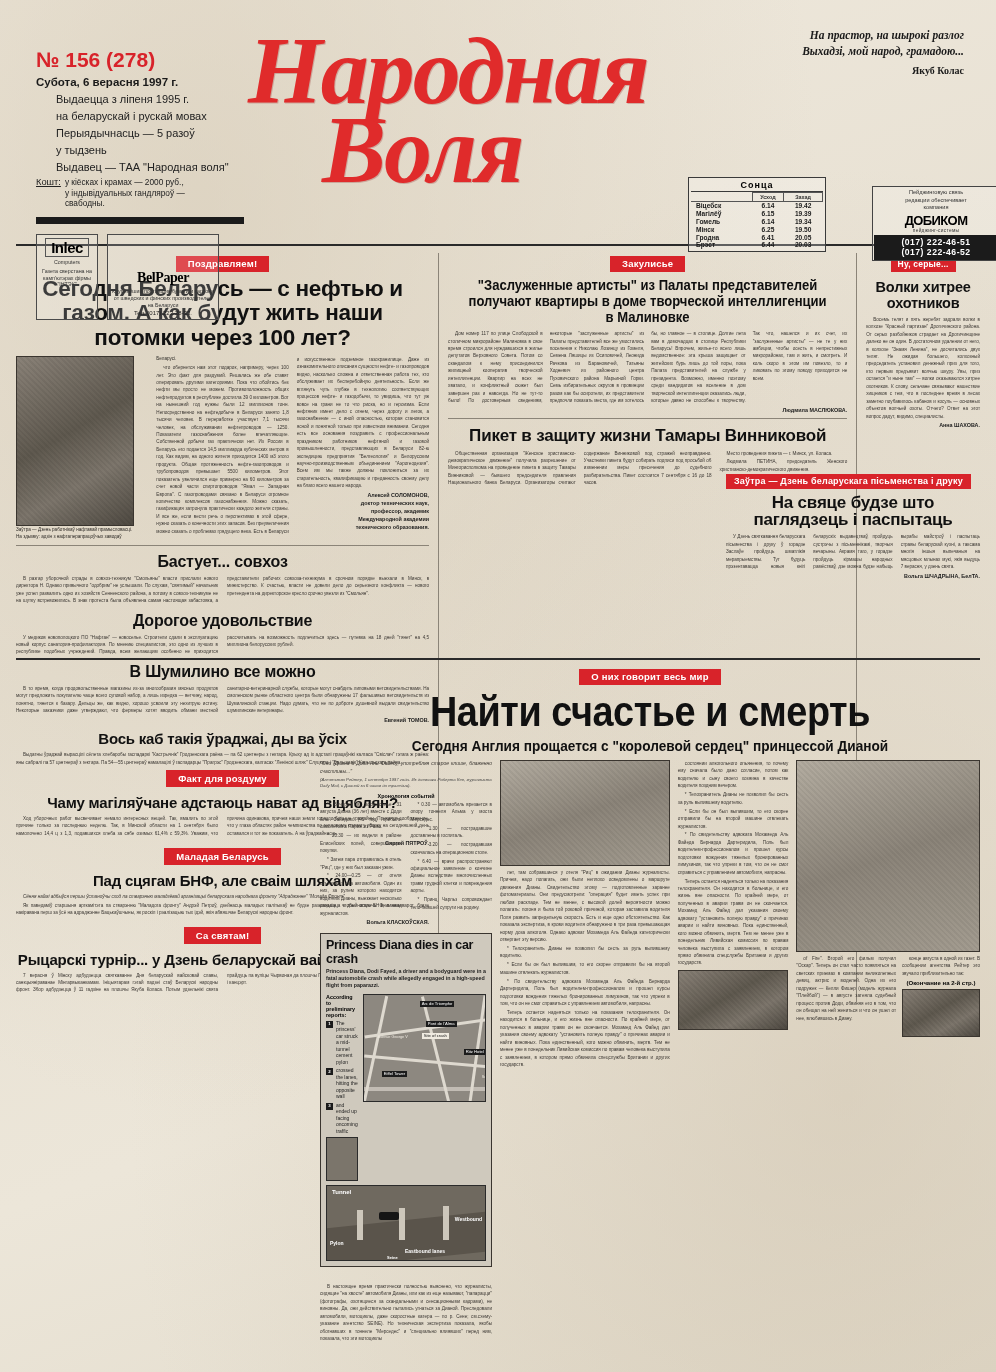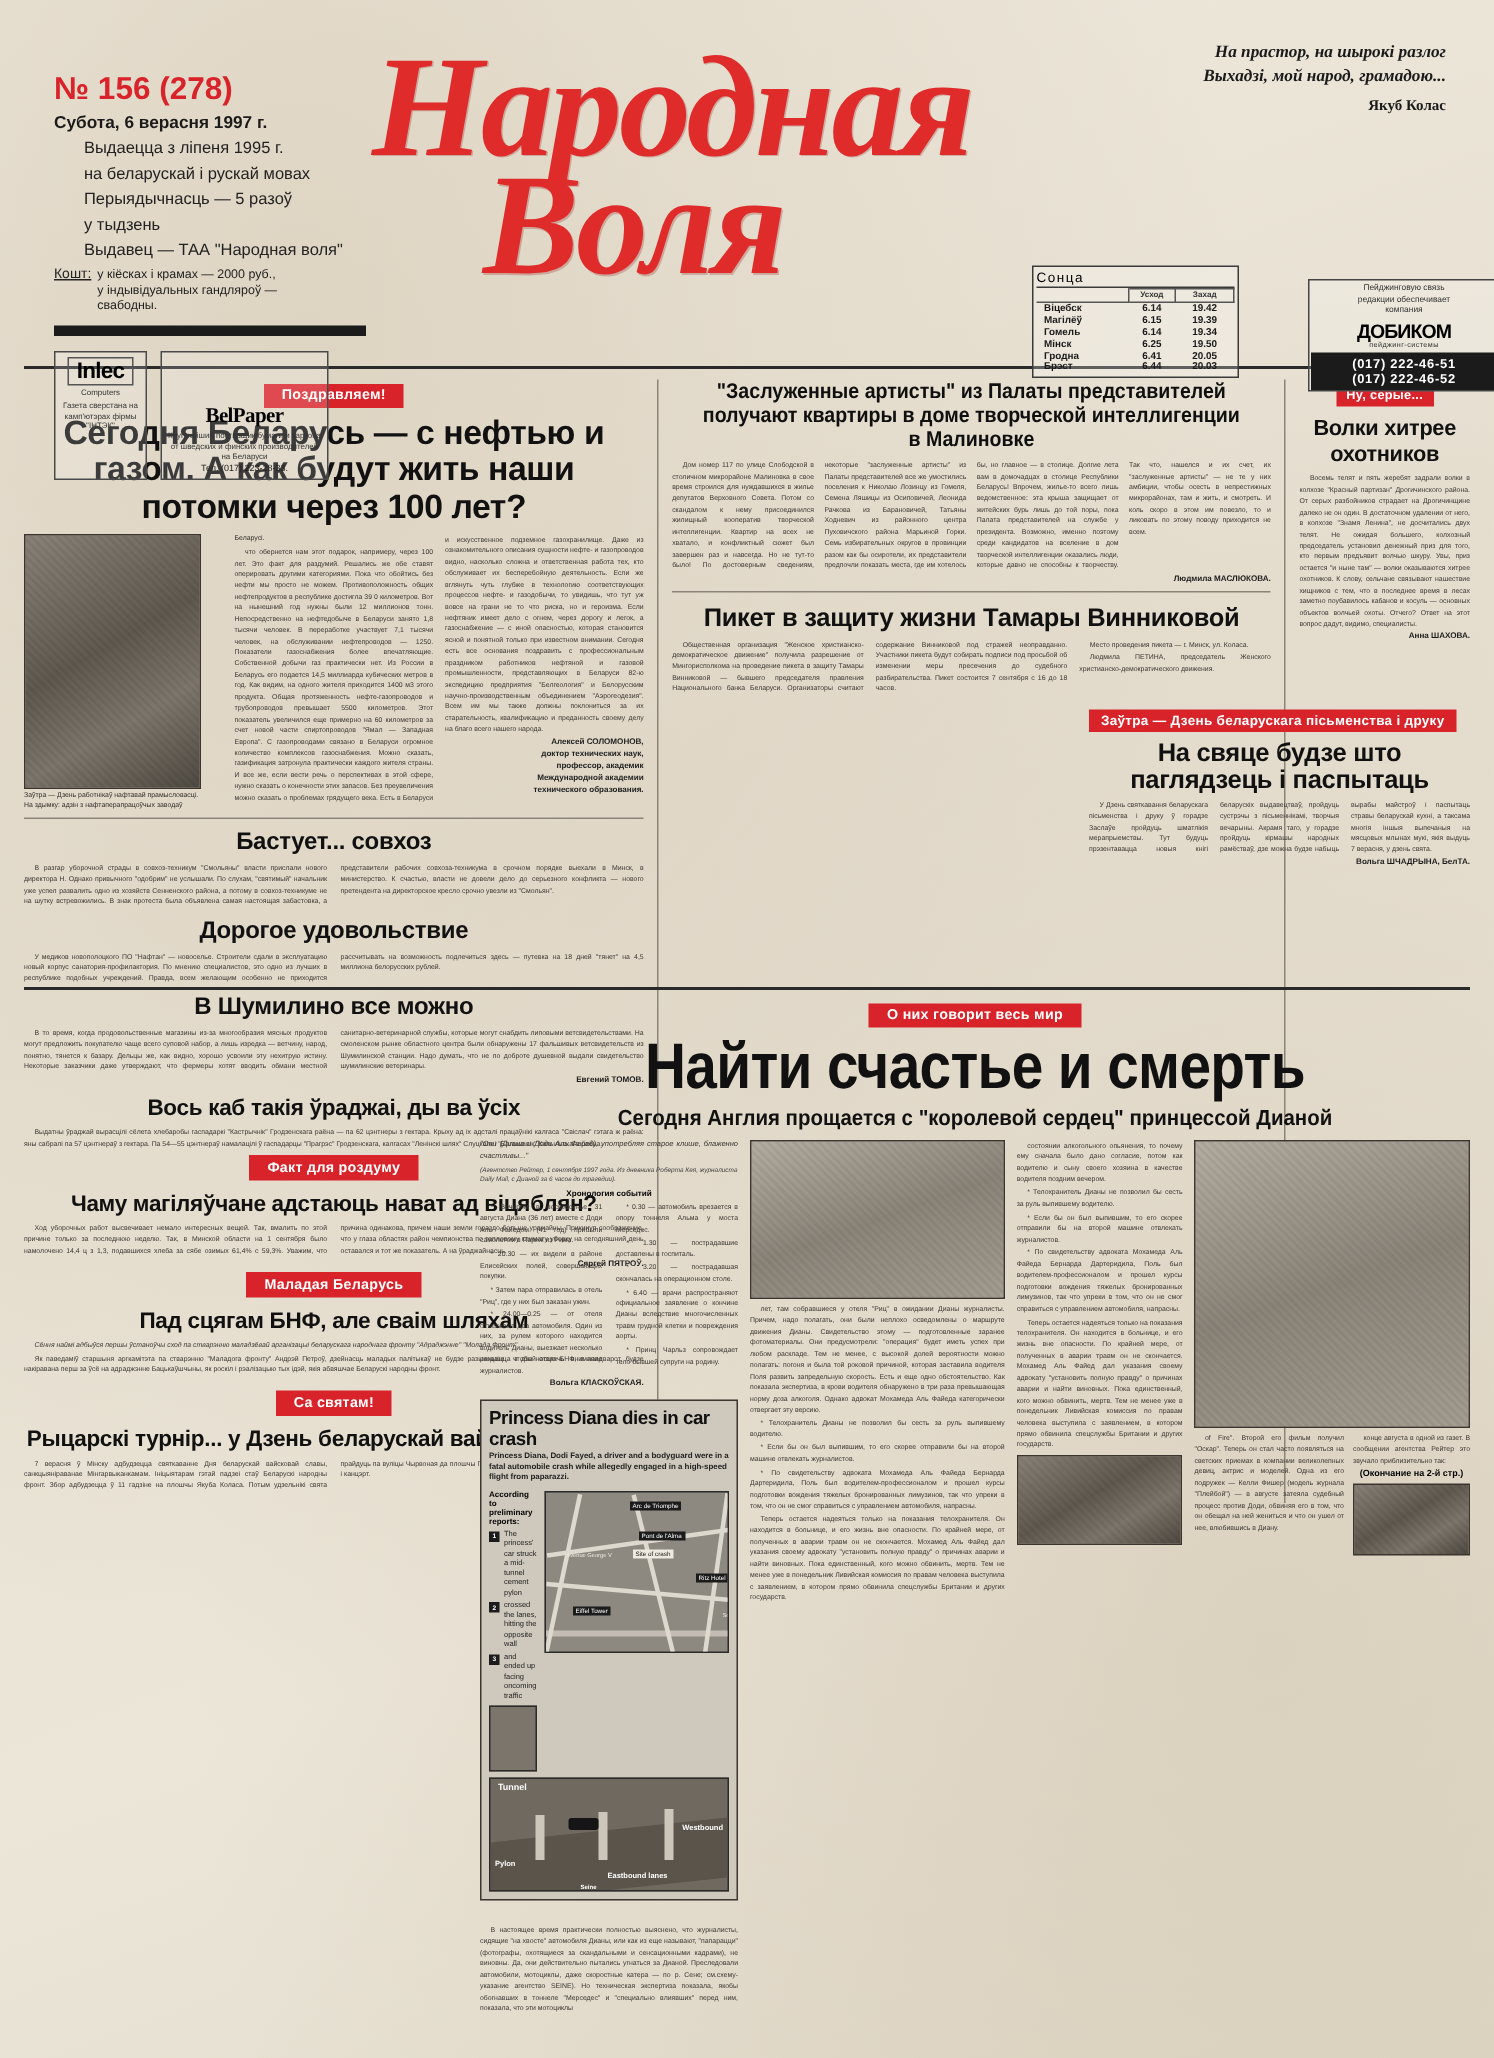--- a/index.html
+++ b/index.html
@@ -67,21 +67,21 @@
   .mh-epi-author { font-style: normal; font-size: 10px; margin-top: 5px; }
 
   
   .suntable {
     position: absolute; left: 672px; top: 163px;
     width: 138px; border: 1px solid #3a3a3a;
     background: rgba(255,255,255,.25);
     padding: 2px;
   }
   .sun-title {
-    font-size: 9px; font-weight: normal;
+    text-align: center; font-size: 9px; font-weight: bold;
     border-bottom: 1px solid #3a3a3a; padding-bottom: 1px;
     letter-spacing: 1px;
   }
   .suntable table { width: 100%; border-collapse: collapse; font-size: 6.6px; }
   .suntable th {
     font-size: 5.4px; font-weight: bold; text-align: center;
     border: 1px solid #555; padding: 1px 0; color:#333;
   }
   .suntable th.blank { border-left: none; border-top: none; }
   .suntable td { padding: .4px 2px; font-weight: bold; color: #1a1a1a; }
@@ -374,20 +374,23 @@
         <span class="kicker">Са святам!</span>
       </div>
       <h2 class="sec cyr-b">Рыцарскi турнiр... у Дзень беларускай вайсковай славы</h2>
       <div class="txt cols2">
         <p>7 верасня ў Мiнску адбудзецца святкаванне Дня беларускай вайсковай славы, санкцыянiраванае Мiнгарвыканкамам. Iнiцыятарам гэтай падзеi стаў Беларускi народны фронт. Збор адбудзецца ў 11 гадзiне на плошчы Якуба Коласа. Потым удзельнiкi свята прайдуць па вулiцы Чырвоная да плошчы Парыжскай Камуны, дзе адбудуцца рыцарскi турнiр i канцэрт.</p>
       </div>
       <div class="byline">Ганна ЗАЙЦАВА.</div>
     </div>
 
     <div class="col-mid">
+      <div class="kicker-wrap">
+        <span class="kicker">Закулисье</span>
+      </div>
       <h1 class="lead2">"Заслуженные артисты" из Палаты представителей получают квартиры в доме творческой интеллигенции в Малиновке</h1>
       <div class="txt cols4">
         <p>Дом номер 117 по улице Слободской в столичном микрорайоне Малиновка в свое время строился для нуждавшихся в жилье депутатов Верховного Совета. Потом со скандалом к нему присоединился жилищный кооператив творческой интеллигенции. Квартир на всех не хватало, и конфликтный сюжет был завершен раз и навсегда. Но не тут-то было! По достоверным сведениям, некоторые "заслуженные артисты" из Палаты представителей все же умостились поселения к Николаю Лозинцу из Гомеля, Семена Ляшицы из Осиповичей, Леонида Рачкова из Барановичей, Татьяны Ходневич из районного центра Пуховичского района Марьиной Горки. Семь избирательных округов в провинции разом как бы осиротели, их представители предпочли показать места, где им хотелось бы, но главное — в столице. Долгие лета вам в домочадцах в столице Республики Беларусь! Впрочем, жилье-то всего лишь ведомственное: эта крыша защищает от житейских бурь лишь до той поры, пока Палата представителей на службе у президента. Возможно, именно поэтому среди кандидатов на вселение в дом творческой интеллигенции оказались люди, которые давно не способны к творчеству. Так что, нашелся и их счет, их "заслуженные артисты" — не те у них амбиции, чтобы осесть в непрестижных микрорайонах, там и жить, и смотреть. И коль скоро в этом им повезло, то и ликовать по этому поводу приходится не всем.</p>
       </div>
       <div class="byline">Людмила МАСЛЮКОВА.</div>
 
       <div class="divider"></div>
 
       <h2 class="sec" style="font-size:17px">Пикет в защиту жизни Тамары Винниковой</h2>
       <div class="txt cols3">

